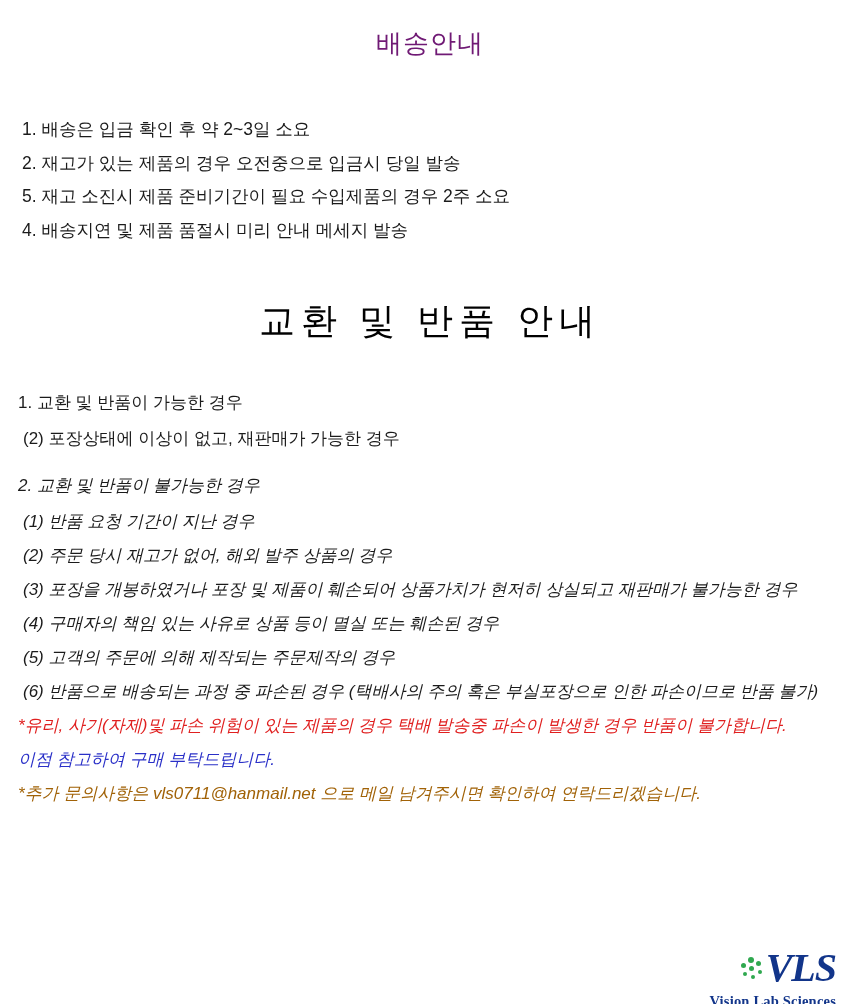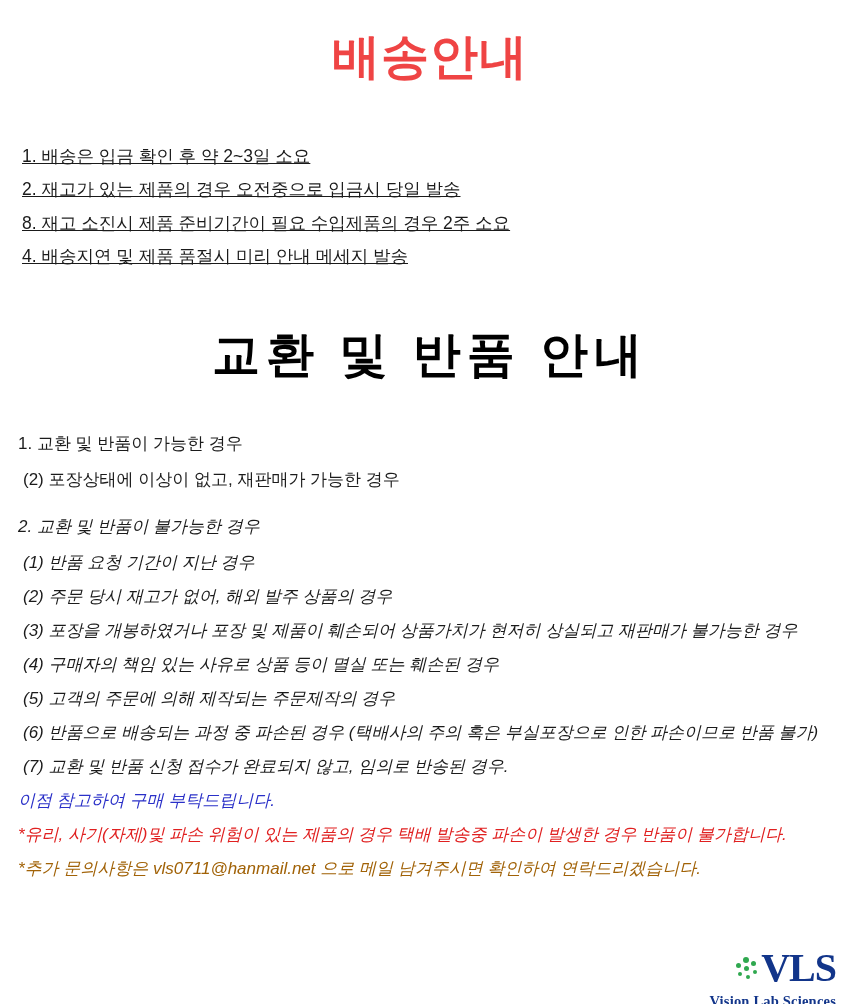--- a/index.html
+++ b/index.html
@@ -17,47 +17,46 @@
   }
   .page {
     width: 860px;
     height: 1004px;
     position: relative;
   }
 
   
   .title-shipping {
     text-align: center;
-    font-size: 48px;
-    font-weight: bold;
+    font-size: 26px;
+    font-weight: normal;
     letter-spacing: 1px;
-    color: #ef4444;
+    color: #701a75;
     margin: 28px 0 0 0;
     line-height: 1.2;
   }
 
   .list-shipping {
     margin: 62px 0 0 0;
     padding: 0 0 0 22px;
     list-style: none;
-    text-decoration: underline;
   }
   .list-shipping li {
     font-size: 17.5px;
     color: #1b1b1b;
     line-height: 1.0;
     margin-bottom: 16px;
     white-space: nowrap;
   }
 
   
   .title-return {
     text-align: center;
-    font-size: 48px;
-    font-weight: bold;
+    font-size: 36px;
+    font-weight: normal;
     color: #000000;
     letter-spacing: 6px;
     margin: 60px 0 0 0;
     line-height: 1.2;
   }
 
   .block {
     margin: 0;
     padding: 0 0 0 18px;
   }
@@ -120,62 +119,62 @@
   .d5 { width: 4px; height: 4px; left: 19px; top: 13px; background: #2fa84f; }
   .d6 { width: 4px; height: 4px; left: 4px;  top: 15px; background: #f5a623; }
   .d7 { width: 4px; height: 4px; left: 12px; top: 18px; background: #2fa84f; }
   .logo-text {
     font-family: "Liberation Serif", serif;
     font-size: 40px;
     font-weight: bold;
     color: #12358a;
     line-height: 0.92;
     letter-spacing: -1px;
+    font-style: italic;
   }
   .logo-sub {
     font-family: "Liberation Serif", serif;
     font-size: 14.5px;
     font-weight: bold;
     color: #12358a;
     margin-top: 6px;
     letter-spacing: 0.2px;
   }
 </style>
 </head>
 <body>
 
 <div class="page">
 
   <h1 class="title-shipping">배송안내</h1>
 
   <ul class="list-shipping">
     <li>1. 배송은 입금 확인 후 약 2~3일 소요</li>
     <li>2. 재고가 있는 제품의 경우 오전중으로 입금시 당일 발송</li>
-    <li>8. 재고 소진시 제품 준비기간이 필요 수입제품의 경우 2주 소요</li>
+    <li>5. 재고 소진시 제품 준비기간이 필요 수입제품의 경우 2주 소요</li>
     <li>4. 배송지연 및 제품 품절시 미리 안내 메세지 발송</li>
   </ul>
 
   <h1 class="title-return">교환 및 반품 안내</h1>
 
   <div class="block block-1">
     <div class="line heading">1. 교환 및 반품이 가능한 경우</div>
     <div class="line indent">(2) 포장상태에 이상이 없고, 재판매가 가능한 경우</div>
   </div>
 
   <div class="block block-2">
     <div class="line heading">2. 교환 및 반품이 불가능한 경우</div>
     <div class="line indent">(1) 반품 요청 기간이 지난 경우</div>
     <div class="line indent">(2) 주문 당시 재고가 없어, 해외 발주 상품의 경우</div>
     <div class="line indent">(3) 포장을 개봉하였거나 포장 및 제품이 훼손되어 상품가치가 현저히 상실되고 재판매가 불가능한 경우</div>
     <div class="line indent">(4) 구매자의 책임 있는 사유로 상품 등이 멸실 또는 훼손된 경우</div>
     <div class="line indent">(5) 고객의 주문에 의해 제작되는 주문제작의 경우</div>
     <div class="line indent">(6) 반품으로 배송되는 과정 중 파손된 경우 (택배사의 주의 혹은 부실포장으로 인한 파손이므로 반품 불가)</div>
-    <div class="line indent">(7) 교환 및 반품 신청 접수가 완료되지 않고, 임의로 반송된 경우.</div>
+    <div class="line note">*유리, 사기(자제)및 파손 위험이 있는 제품의 경우 택배 발송중 파손이 발생한 경우 반품이 불가합니다.</div>
     <div class="line note2">이점 참고하여 구매 부탁드립니다.</div>
-    <div class="line note">*유리, 사기(자제)및 파손 위험이 있는 제품의 경우 택배 발송중 파손이 발생한 경우 반품이 불가합니다.</div>
     <div class="line contact">*추가 문의사항은 vls0711@hanmail.net 으로 메일 남겨주시면 확인하여 연락드리겠습니다.</div>
   </div>
 
   <div class="logo-wrap">
     <div class="logo-row">
       <span class="logo-dots">
         <i class="d1"></i>
           <i class="d2"></i>
           <i class="d3"></i>
           <i class="d4"></i>

